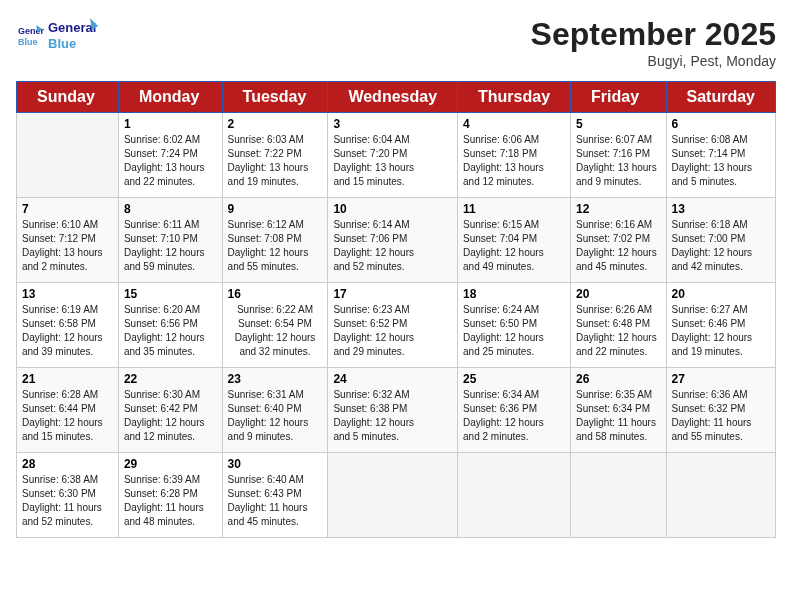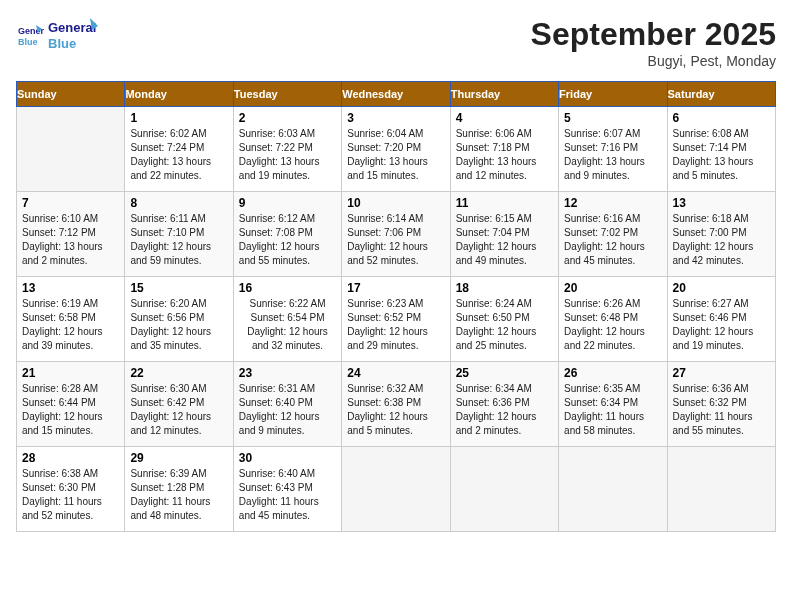--- a/index.html
+++ b/index.html
@@ -36,25 +36,25 @@
     .location {
       font-size: 14px;
       color: #444;
     }
     .calendar {
       width: 100%;
       border-collapse: collapse;
       font-size: 11px;
     }
     .calendar th {
-      background: #a16207;
+      background: #b91c1c;
       color: #fff;
-      padding: 6px 0;
+      padding: 6px 20px;
       text-align: left;
-      font-size: 11px;
+      font-size: 16px;
       font-weight: bold;
       border: 1px solid #2a5ab5;
     }
     .calendar td {
       border: 1px solid #ccc;
       vertical-align: top;
       padding: 4px 5px;
       width: 108px;
       min-height: 80px;
       background: #fff;
@@ -322,21 +322,21 @@
         <td>
           <span class="day-number">28</span>
           <div class="cell-text" style="white-space: pre-line;">Sunrise: 6:38 AM
 Sunset: 6:30 PM
 Daylight: 11 hours
 and 52 minutes.</div>
         </td>
         <td>
           <span class="day-number">29</span>
           <div class="cell-text" style="white-space: pre-line;">Sunrise: 6:39 AM
-Sunset: 1:28 PM
+Sunset: 6:28 PM
 Daylight: 11 hours
 and 48 minutes.</div>
         </td>
         <td>
           <span class="day-number">30</span>
           <div class="cell-text" style="white-space: pre-line;">Sunrise: 6:40 AM
 Sunset: 6:43 PM
 Daylight: 11 hours
 and 45 minutes.</div>
         </td>

